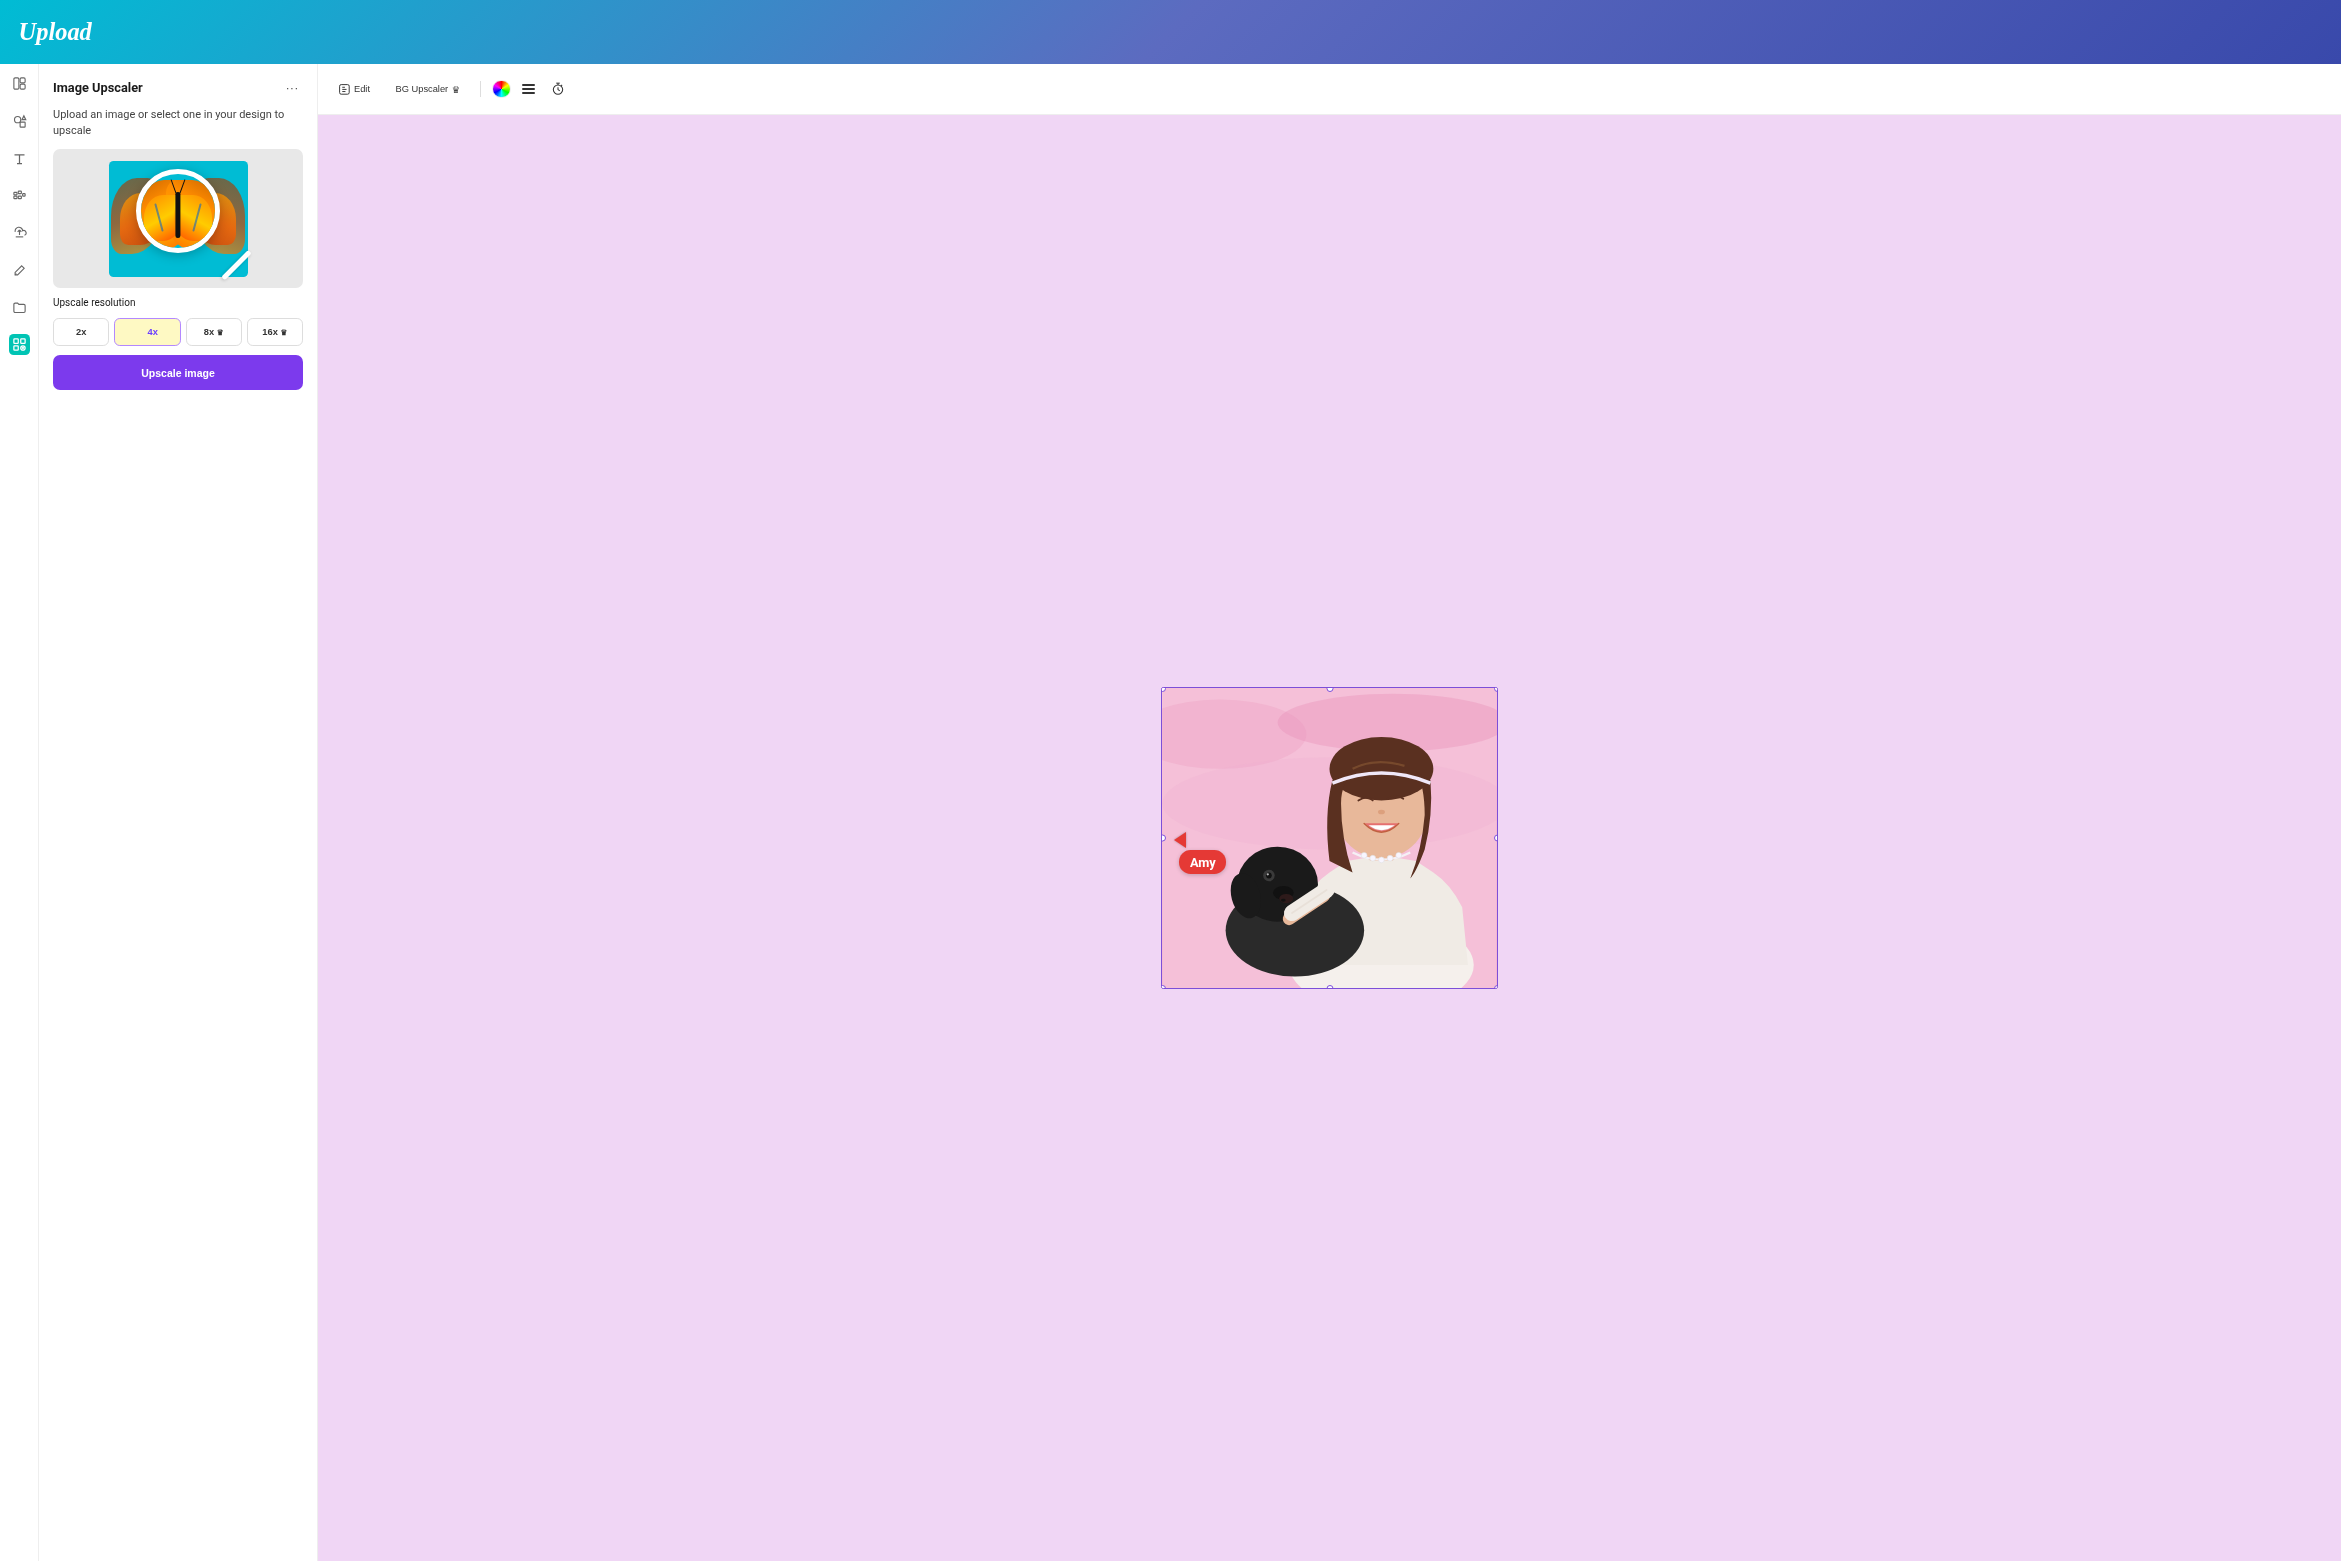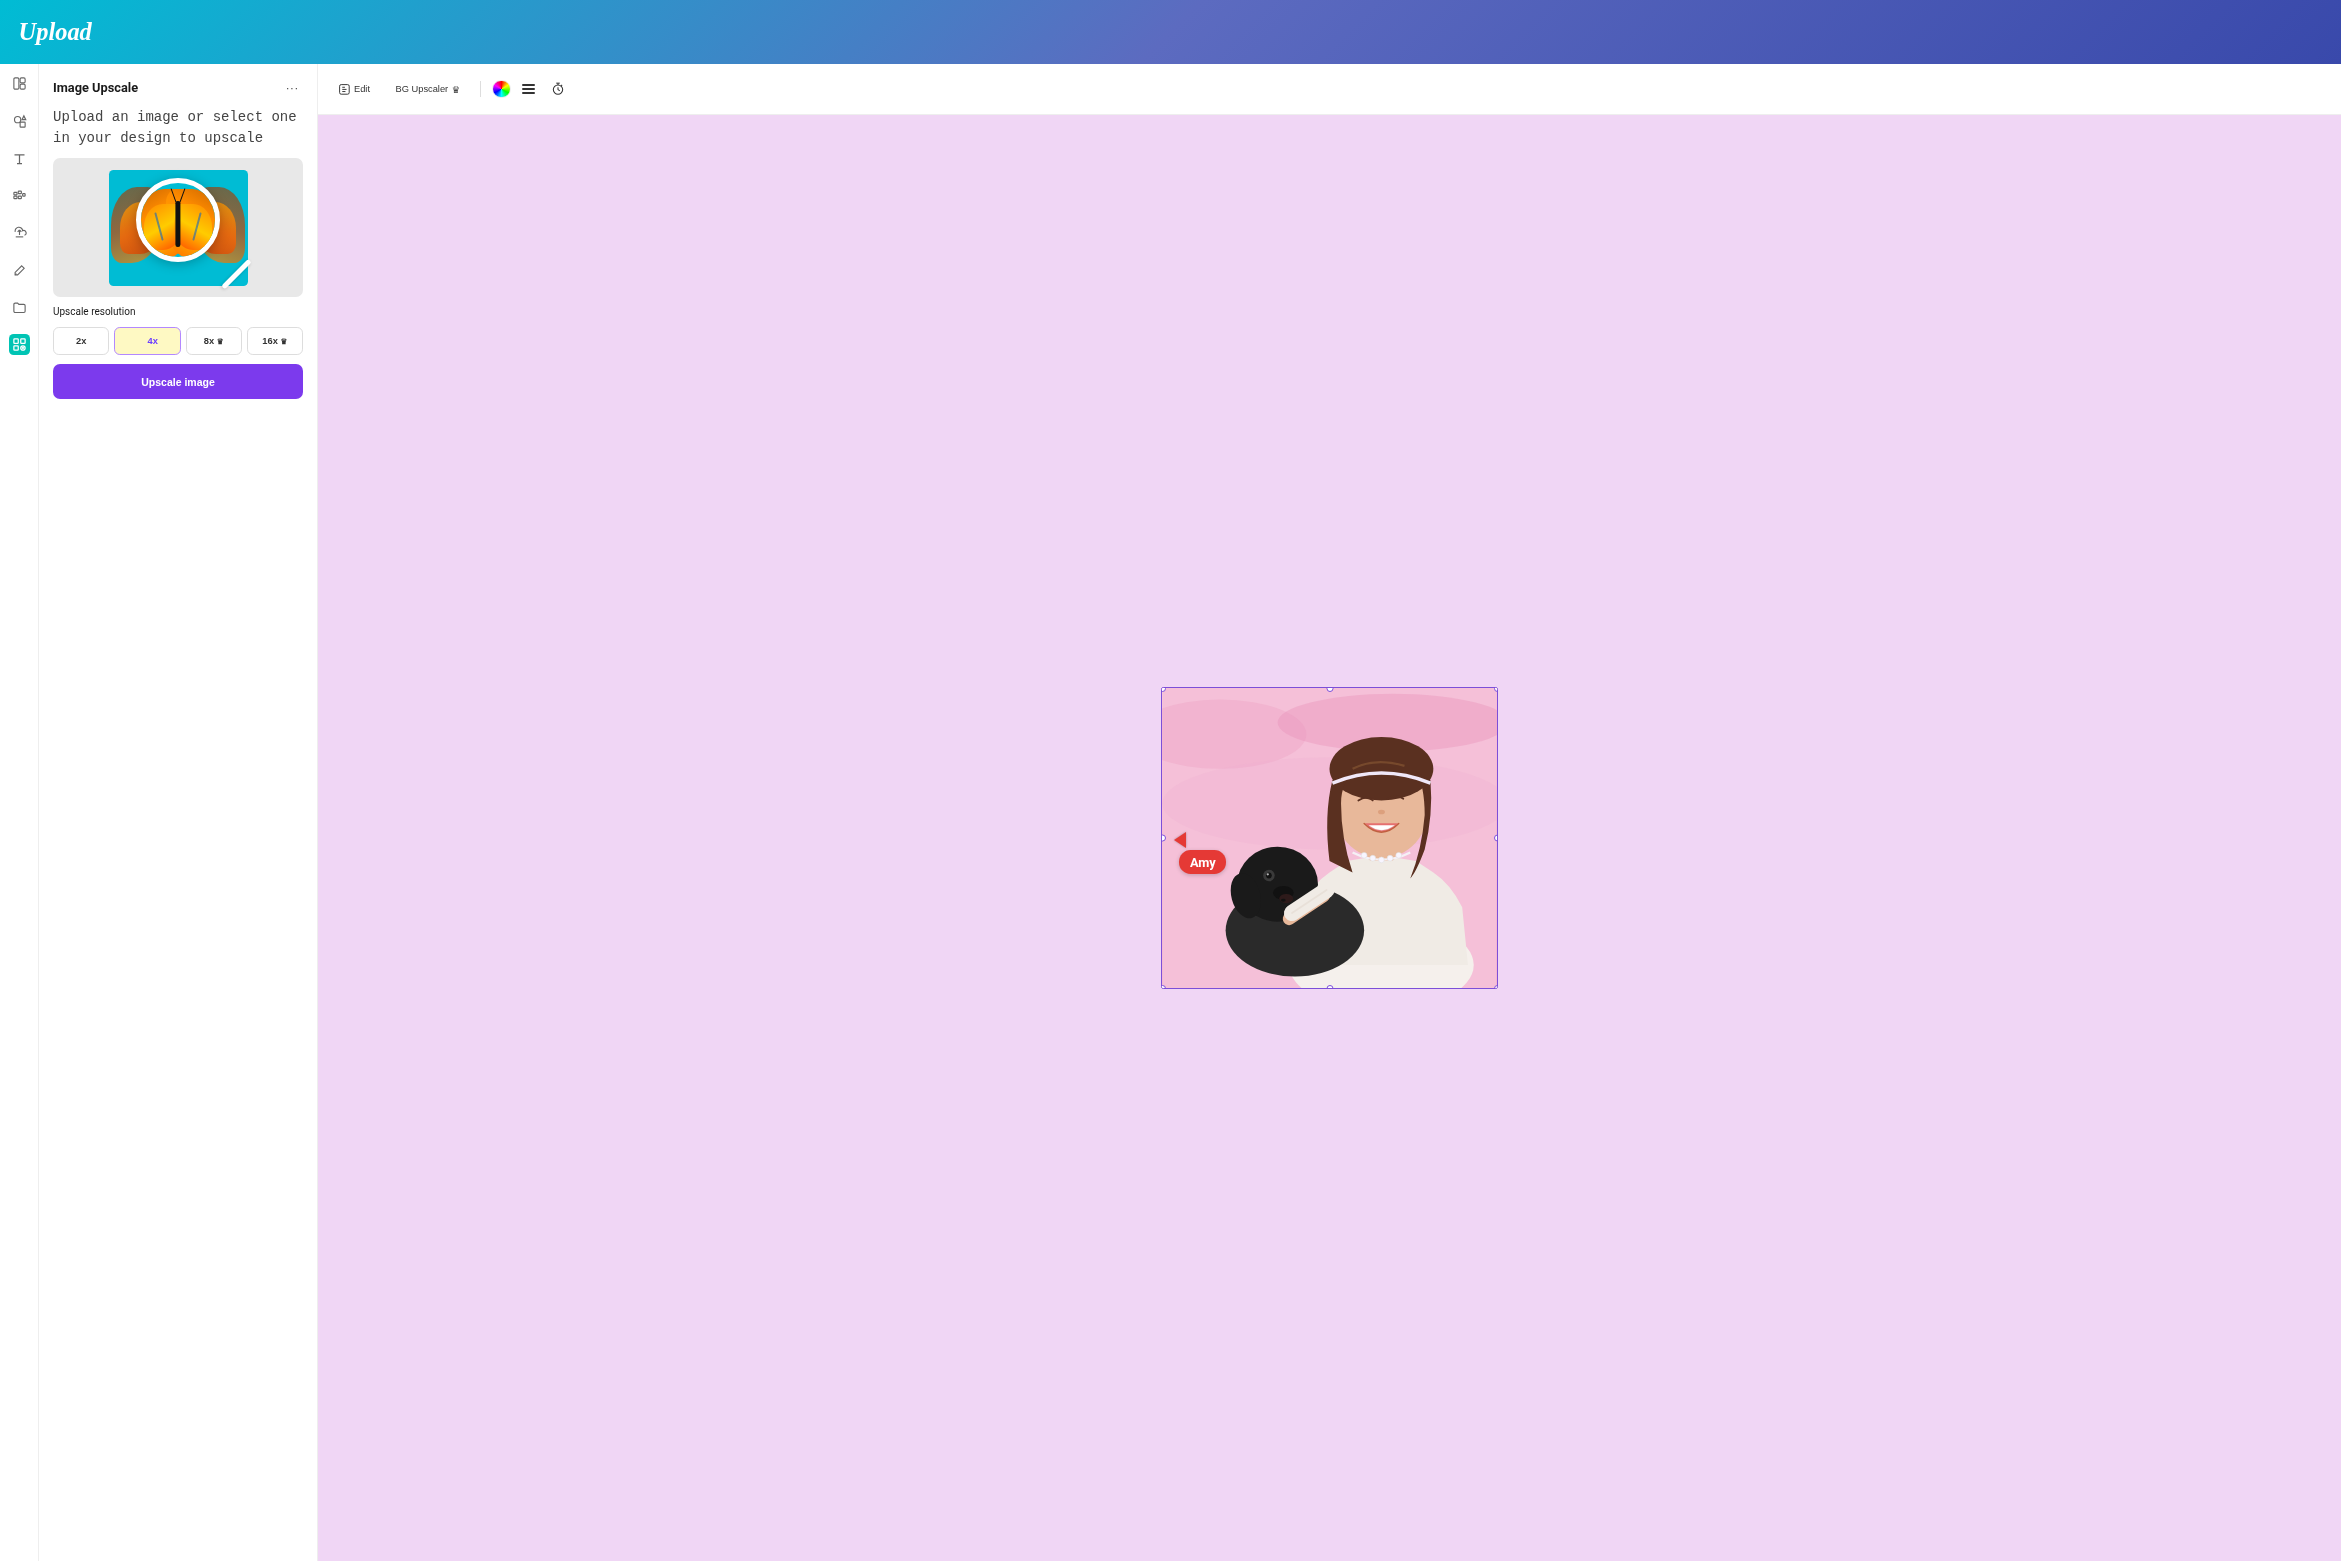--- a/index.html
+++ b/index.html
@@ -92,24 +92,23 @@
       background: none;
       border: none;
       cursor: pointer;
       font-size: 12.8px;
       color: #555;
       padding: 2.3px 4.6px;
       border-radius: 3.5px;
     }
 
     .panel-description {
-      font-size: 14px;
+      font-size: 11px;
       color: #444;
       line-height: 1.5;
-      font-family: Liberation Mono, monospace;
     }
 
     
     .preview-area {
       background: #e8e8e8;
       border-radius: 7px;
       height: 139px;
       display: flex;
       align-items: center;
       justify-content: center;
@@ -393,21 +392,21 @@
         <rect x="14" y="3" width="7" height="7" rx="1"></rect>
         <rect x="3" y="14" width="7" height="7" rx="1"></rect>
         <circle cx="17.5" cy="17.5" r="3.5" stroke="white"></circle>
         <path d="M17.5 15.5v4M15.5 17.5h4" stroke="white" stroke-width="2"></path>
       </svg>
     </div>
   </div>
 
   <div class="panel">
     <div class="panel-header">
-      <span class="panel-title">Image Upscale</span>
+      <span class="panel-title">Image Upscaler</span>
       <button class="more-btn">···</button>
     </div>
 
     <p class="panel-description">Upload an image or select one in your design to upscale</p>
 
     <div class="preview-area">
       <div style="position:relative; width:139px; height:116px;">
 
         <div style="width:139px;height:116px;background:#00bcd4;border-radius:4.6px;position:relative;overflow:hidden;">
 

